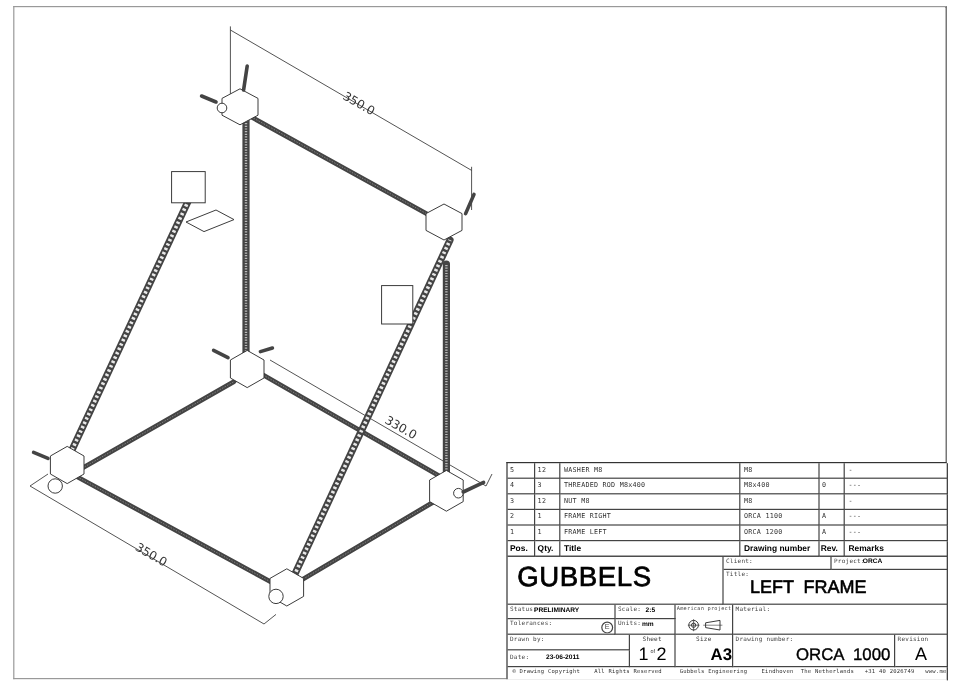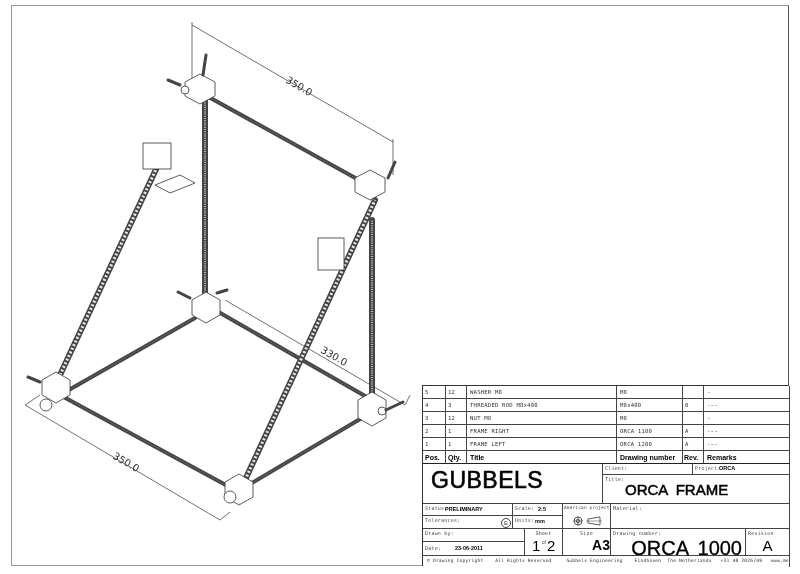--- a/index.html
+++ b/index.html
@@ -152,21 +152,21 @@
   </div>
   <div class="cell" style="left:180px;top:78px;width:90px;height:11px;">
     <span class="lbl mono" style="font-size:5px;">Client:</span>
   </div>
   <div class="cell" style="left:270px;top:78px;width:97px;height:11px;">
     <span class="lbl mono" style="font-size:5px;">Project:</span>
     <span style="position:absolute;left:26px;top:2px;font-size:5.5px;font-weight:bold;color:#000;">ORCA</span>
   </div>
   <div class="cell" style="left:180px;top:89px;width:187px;height:29px;">
     <span class="lbl mono" style="font-size:5px;">Title:</span>
-    <span class="big" style="left:22px;top:7px;font-size:15px;font-weight:normal;-webkit-text-stroke:0.5px #000;word-spacing:4px;">ORCA FRAME</span>
+    <span class="big" style="left:22px;top:7px;font-size:15px;font-weight:normal;-webkit-text-stroke:0.5px #000;word-spacing:4px;">LEFT FRAME</span>
   </div>
 
   <div class="cell" style="left:0;top:118px;width:90px;height:12px;">
     <span class="lbl mono" style="font-size:5px;">Status:</span>
     <span style="position:absolute;left:22px;top:3px;font-size:5.5px;font-weight:bold;color:#000;">PRELIMINARY</span>
   </div>
   <div class="cell" style="left:90px;top:118px;width:50px;height:12px;">
     <span class="lbl mono" style="font-size:5px;">Scale:</span>
     <span style="position:absolute;left:25px;top:3px;font-size:5.5px;font-weight:bold;color:#000;">2:5</span>
   </div>
@@ -205,20 +205,20 @@
     <span class="big" style="left:7px;top:9px;font-size:15px;font-weight:normal;">1</span>
     <span style="position:absolute;left:17px;top:12px;font-size:4.5px;color:#333;">of</span>
     <span class="big" style="left:22px;top:9px;font-size:15px;font-weight:normal;">2</span>
   </div>
   <div class="cell" style="left:140px;top:143px;width:48px;height:27px;">
     <span class="mono" style="position:absolute;left:0;width:100%;text-align:center;top:2px;font-size:5px;">Size</span>
     <span class="big" style="left:0;width:100%;text-align:right;top:9px;font-size:14px;font-weight:bold;">A3</span>
   </div>
   <div class="cell" style="left:188px;top:143px;width:135px;height:27px;">
     <span class="lbl mono" style="font-size:5px;">Drawing number:</span>
-    <span class="big" style="right:3px;top:9px;font-size:20px;font-weight:normal;word-spacing:4px;-webkit-text-stroke:0.3px #000;">ORCA 1000</span>
+    <span class="big" style="right:3px;top:9px;font-size:14px;font-weight:normal;word-spacing:4px;-webkit-text-stroke:0.3px #000;">ORCA 1000</span>
   </div>
   <div class="cell" style="left:323px;top:143px;width:44px;height:27px;">
     <span class="lbl mono" style="font-size:5px;">Revision</span>
     <span class="big" style="left:0;width:100%;text-align:center;top:9px;font-size:15px;font-weight:normal;">A</span>
   </div>
   <div class="cell mono" style="left:0;top:170px;width:367px;height:11px;font-size:4.6px;padding:3px 4px;border-bottom:none;white-space:pre;">© Drawing Copyright    All Rights Reserved     Gubbels Engineering    Eindhoven  The Netherlands   +31 40 2026749   www.mendel-parts.com</div>
 </div>
 
 </body></html>

